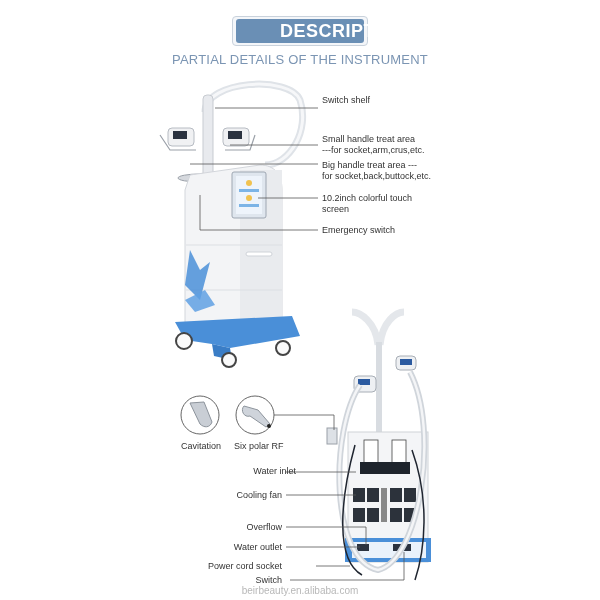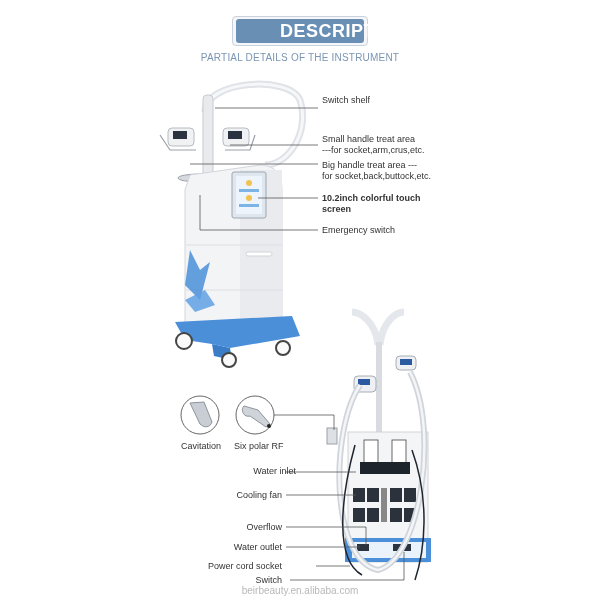--- a/index.html
+++ b/index.html
@@ -2,21 +2,21 @@
 <html><head>
 <meta charset="utf-8">
 <style>
   * { margin:0; padding:0; box-sizing:border-box; }
   body { width:600px; height:600px; background:#ffffff; position:relative; overflow:hidden;
          font-family:"Liberation Sans", sans-serif; color:#333; }
   .abs { position:absolute; }
   .badge-outer { left:232px; top:16px; width:136px; height:30px; border:1px solid #c9d2dc; border-radius:4px; background:#f4f6f9; }
   .badge { left:236px; top:19px; width:128px; height:24px; background:#6a8fb5; border-radius:3px;
            color:#fff; font-weight:bold; font-size:18px; text-align:center; line-height:24px; letter-spacing:0.5px;padding-left:44px; }
-  .subtitle { left:0; width:600px; top:52px; text-align:center; font-size:10px; color:#7b95b3; letter-spacing:0.2px; }
+  .subtitle { left:0; width:600px; top:52px; text-align:center; font-size:13px; color:#7b95b3; letter-spacing:0.2px; }
   .label { font-size:9px; color:#333; line-height:11px; white-space:nowrap; }
   .label-r { text-align:right; }
   .watermark { left:0; width:600px; top:585px; text-align:center; font-size:10px; color:#b8b8b8; }
   svg { position:absolute; left:0; top:0; }
 </style>
 </head>
 <body>
 
 <div class="abs badge-outer"></div>
 <div class="abs badge">DESCRIPTION</div>
@@ -137,21 +137,21 @@
   <div>Switch shelf</div>
 </div>
 <div class="abs label" style="left:322px; top:134px;">
   <div>Small handle treat area</div>
   <div>---for socket,arm,crus,etc.</div>
 </div>
 <div class="abs label" style="left:322px; top:160px;">
   <div>Big handle treat area ---</div>
   <div>for socket,back,buttock,etc.</div>
 </div>
-<div class="abs label" style="left:322px; top:193px;font-weight:bold;">
+<div class="abs label" style="left:322px; top:193px;">
   <div>10.2inch colorful touch</div>
   <div>screen</div>
 </div>
 <div class="abs label" style="left:322px; top:225px;">
   <div>Emergency switch</div>
 </div>
 
 <div class="abs label" style="left:181px; top:441px;">
   <span></span>
   <span>Cavitation</span>

